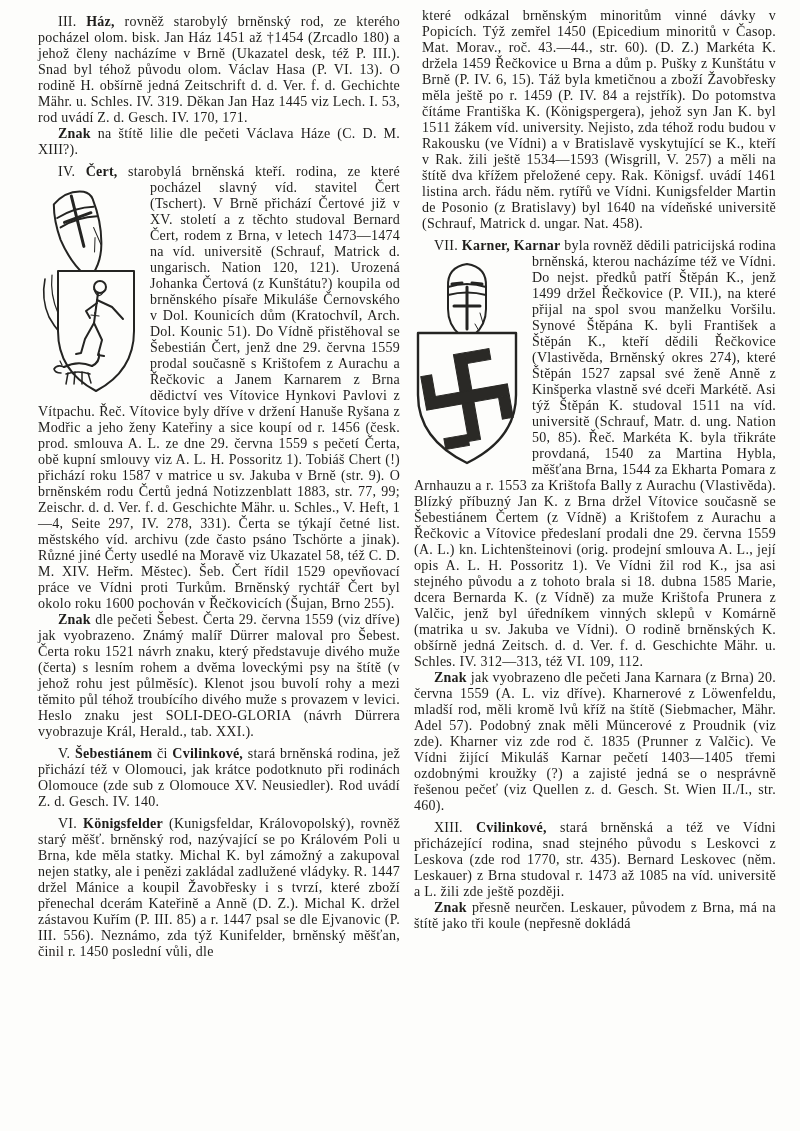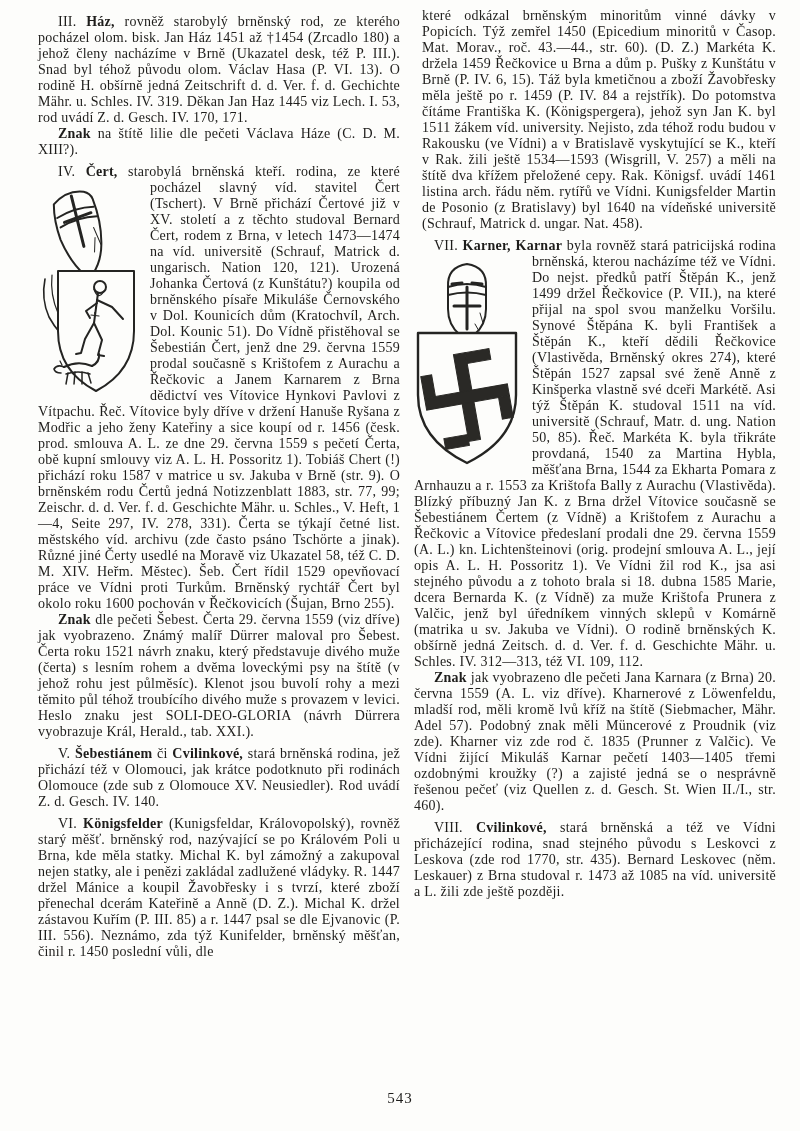--- a/index.html
+++ b/index.html
@@ -65,21 +65,21 @@
     <path d="M54,183 Q62,179 61,171"></path>
   </g>
 </svg>
 </span><span>které pocházel slavný víd. stavitel Čert (Tschert). V Brně přichází Čertové již v XV. století a z těchto studoval Bernard Čert, rodem z Brna, v letech 1473—1474 na víd. universitě (Schrauf, Matrick d. ungarisch. Nation 120, 121). Urozená Johanka Čertová (z Kunštátu?) koupila od brněnského písaře Mikuláše Černovského v Dol. Kounicích dům (Kratochvíl, Arch. Dol. Kounic 51). Do Vídně přistěhoval se Šebestián Čert, jenž dne 29. června 1559 prodal současně s Krištofem z Aurachu a Řečkovic a Janem Karnarem z Brna dědictví ves Vítovice Hynkovi Pavlovi z Vítpachu. Řeč. Vítovice byly dříve v držení Hanuše Ryšana z Modřic a jeho ženy Kateřiny a sice koupí od r. 1456 (česk. prod. smlouva A. L. ze dne 29. června 1559 s pečetí Čerta, obě kupní smlouvy viz A. L. H. Possoritz 1). Tobiáš Chert (!) přichází roku 1587 v matrice u sv. Jakuba v Brně (str. 9). O brněnském rodu Čertů jedná Notizzenblatt 1883, str. 77, 99; Zeischr. d. d. Ver. f. d. Geschichte Mähr. u. Schles., V. Heft, 1—4, Seite 297, IV. 278, 331). Čerta se týkají četné list. městského víd. archivu (zde často psáno Tschörte a jinak). Různé jiné Čerty usedlé na Moravě viz Ukazatel 58, též C. D. M. XIV. Heřm. Městec). Šeb. Čert řídil 1529 opevňovací práce ve Vídni proti Turkům. Brněnský rychtář Čert byl okolo roku 1600 pochován v Řečkovicích (Šujan, Brno 255).</span></p>
         <p class="para znak"><b>Znak</b><span> dle pečeti Šebest. Čerta 29. června 1559 (viz dříve) jak vyobrazeno. Známý malíř Dürrer maloval pro Šebest. Čerta roku 1521 návrh znaku, který představuje divého muže (čerta) s lesním rohem a dvěma loveckými psy na štítě (v jehož rohu jest půlměsíc). Klenot jsou buvolí rohy a mezi těmito půl téhož troubícího divého muže s provazem v levici. Heslo znaku jest SOLI-DEO-GLORIA (návrh Dürrera vyobrazuje Král, Herald., tab. XXI.).</span></p>
         <p class="para sect"><span>V. </span><b>Šebestiánem</b><span> či </span><b>Cvilinkové,</b><span> stará brněnská rodina, jež přichází též v Olomouci, jak krátce podotknuto při rodinách Olomouce (zde sub z Olomouce XV. Neusiedler). Rod uvádí Z. d. Gesch. IV. 140.</span></p>
         <p class="para sect"><span>VI. </span><b>Königsfelder</b><span> (Kunigsfeldar, Královopolský), rovněž starý měšť. brněnský rod, nazývající se po Královém Poli u Brna, kde měla statky. Michal K. byl zámožný a zakupoval nejen statky, ale i penězi zakládal zadlužené vládyky. R. 1447 držel Mánice a koupil Žavobřesky i s tvrzí, které zboží přenechal dcerám Kateřině a Anně (D. Z.). Michal K. držel zástavou Kuřím (P. III. 85) a r. 1447 psal se dle Ejvanovic (P. III. 556). Neznámo, zda týž Kunifelder, brněnský měšťan, činil r. 1450 poslední vůli, dle</span></p>
       </div>
     <div class="col" id="col-right">
         <p class="para cont"><span>které odkázal brněnským minoritům vinné dávky v Popicích. Týž zemřel 1450 (Epicedium minoritů v Časop. Mat. Morav., roč. 43.—44., str. 60). (D. Z.) Markéta K. držela 1459 Řečkovice u Brna a dům p. Pušky z Kunštátu v Brně (P. IV. 6, 15). Táž byla kmetičnou a zboží Žavobřesky měla ještě po r. 1459 (P. IV. 84 a rejstřík). Do potomstva čítáme Františka K. (Königspergera), jehož syn Jan K. byl 1511 žákem víd. university. Nejisto, zda téhož rodu budou v Rakousku (ve Vídni) a v Bratislavě vyskytující se K., kteří v Rak. žili ještě 1534—1593 (Wisgrill, V. 257) a měli na štítě dva křížem přeložené cepy. Rak. Königsf. uvádí 1461 listina arch. řádu něm. rytířů ve Vídni. Kunigsfelder Martin de Posonio (z Bratislavy) byl 1640 na vídeňské universitě (Schrauf, Matrick d. ungar. Nat. 458).</span></p>
-        <p class="para sect"><span>VII. </span><b>Karner, Karnar</b><span> byla rovněž stará </span><span class="illus karner" title="great helm with cross above a shield bearing two flails crossed">
+        <p class="para sect"><span>VII. </span><b>Karner, Karnar</b><span> byla rovněž dědili </span><span class="illus karner" title="great helm with cross above a shield bearing two flails crossed">
 <svg width="106" height="212" viewBox="0 0 106 212" xmlns="http://www.w3.org/2000/svg">
   <g fill="none" stroke="#242422" stroke-width="2" stroke-linecap="round" stroke-linejoin="round">
     <path d="M34,30 Q33,10 53,7 Q73,10 72,30 L72,52 Q72,68 60,78 L46,78 Q34,68 34,52 Z" fill="#fdfdfb"></path>
     <path d="M34,30 Q53,24 72,30"></path>
     <path d="M34,38 Q53,33 72,38"></path>
     <path d="M38,27 L48,26 M58,26 L68,27" stroke-width="3"></path>
     <path d="M53,30 L53,72" stroke-width="3"></path>
     <path d="M40,49 L66,49" stroke-width="3"></path>
     <path d="M66,56 L69,66 M61,67 L65,74" stroke-width="1"></path>
     <path d="M4,76 L102,76 L102,138 Q102,182 53,206 Q4,182 4,138 Z" fill="#fdfdfb" stroke-width="2.4"></path>
@@ -88,17 +88,17 @@
       <rect x="11" y="134" width="84" height="12"></rect>
       <rect x="59" y="96" width="24" height="11"></rect>
       <rect x="84" y="146" width="11" height="22"></rect>
       <rect x="23" y="177" width="24" height="11"></rect>
       <rect x="11" y="112" width="11" height="22"></rect>
     </g>
   </g>
 </svg>
 </span><span>patricijská rodina brněnská, kterou nacházíme též ve Vídni. Do nejst. předků patří Štěpán K., jenž 1499 držel Řečkovice (P. VII.), na které přijal na spol svou manželku Voršilu. Synové Štěpána K. byli František a Štěpán K., kteří dědili Řečkovice (Vlastivěda, Brněnský okres 274), které Štěpán 1527 zapsal své ženě Anně z Kinšperka vlastně své dceři Markétě. Asi týž Štěpán K. studoval 1511 na víd. universitě (Schrauf, Matr. d. ung. Nation 50, 85). Řeč. Markéta K. byla třikráte provdaná, 1540 za Martina Hybla, měšťana Brna, 1544 za Ekharta Pomara z Arnhauzu a r. 1553 za Krištofa Bally z Aurachu (Vlastivěda). Blízký příbuzný Jan K. z Brna držel Vítovice současně se Šebestiánem Čertem (z Vídně) a Krištofem z Aurachu a Řečkovic a Vítovice předeslaní prodali dne 29. června 1559 (A. L.) kn. Lichtenšteinovi (orig. prodejní smlouva A. L., její opis A. L. H. Possoritz 1). Ve Vídni žil rod K., jsa asi stejného původu a z tohoto brala si 18. dubna 1585 Marie, dcera Bernarda K. (z Vídně) za muže Krištofa Prunera z Valčic, jenž byl úředníkem vinných sklepů v Komárně (matrika u sv. Jakuba ve Vídni). O rodině brněnských K. obšírně jedná Zeitsch. d. d. Ver. f. d. Geschichte Mähr. u. Schles. IV. 312—313, též VI. 109, 112.</span></p>
         <p class="para znak"><b>Znak</b><span> jak vyobrazeno dle pečeti Jana Karnara (z Brna) 20. června 1559 (A. L. viz dříve). Kharnerové z Löwenfeldu, mladší rod, měli kromě lvů kříž na štítě (Siebmacher, Mähr. Adel 57). Podobný znak měli Müncerové z Proudnik (viz zde). Kharner viz zde rod č. 1835 (Prunner z Valčic). Ve Vídni žijící Mikuláš Karnar pečetí 1403—1405 třemi ozdobnými kroužky (?) a zajisté jedná se o nesprávně řešenou pečeť (viz Quellen z. d. Gesch. St. Wien II./I., str. 460).</span></p>
-        <p class="para sect"><span>VIII. </span><b>Cvilinkové,</b><span> stará brněnská a též ve Vídni přicházející rodina, snad stejného původu s Leskovci z Leskova (zde rod 1770, str. 435). Bernard Leskovec (něm. Leskauer) z Brna studoval r. 1473 až 1085 na víd. universitě a L. žili zde ještě později.</span></p>
+        <p class="para sect"><span>XIII. </span><b>Cvilinkové,</b><span> stará brněnská a též ve Vídni přicházející rodina, snad stejného původu s Leskovci z Leskova (zde rod 1770, str. 435). Bernard Leskovec (něm. Leskauer) z Brna studoval r. 1473 až 1085 na víd. universitě a L. žili zde ještě později.</span></p>
+        <p class="para znak"><b>Znak</b><span> přesně neurčen. Leskauer, původem z Brna, má na štítě jako tři koule (nepřesně dokládá</span></p>
       </div>
   </div>
-  <div class="footer">543</div>
 </div>
 
 </body></html>

